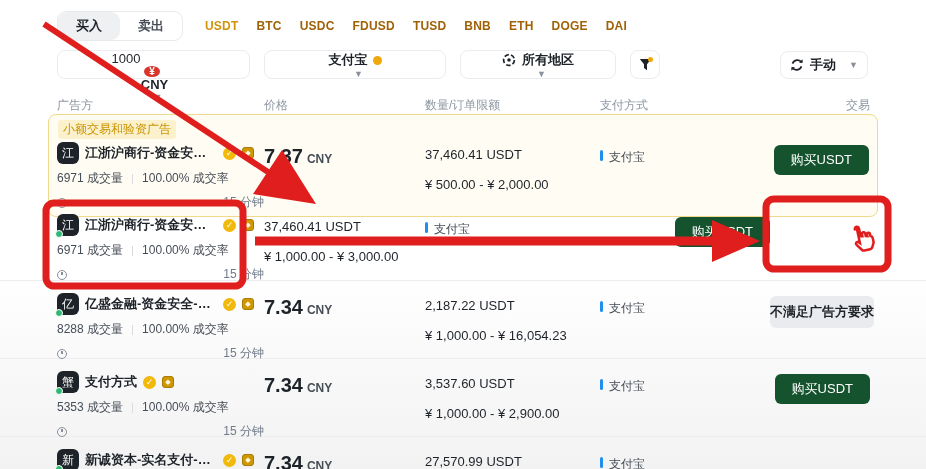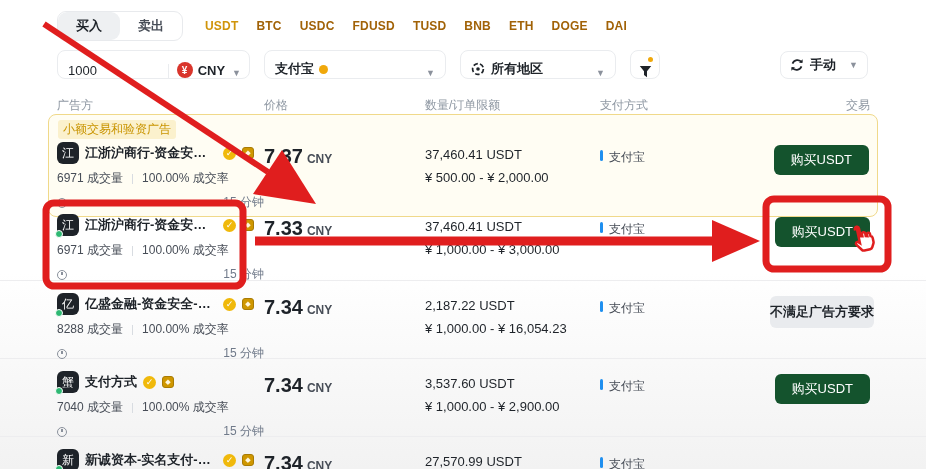--- a/index.html
+++ b/index.html
@@ -17,21 +17,21 @@
   .side-tab { width:62px; height:28px; display:flex; align-items:center; justify-content:center;
               font-size:13px; font-weight:bold; color:#474d57; cursor:pointer; }
   .side-tab.active { background:#eef0f2; color:#1e2329; border-radius:9px; }
   .coins { display:flex; align-items:center; gap:18px; margin-left:22px; }
   .coin { font-size:12px; font-weight:bold; color:#a16207; cursor:pointer; letter-spacing:.2px; }
   .coin.active { color:#d0940a; }
 
   
   .filters { position:absolute; top:50px; left:57px; display:flex; gap:14px; align-items:center; }
   .fbox { height:29px; border:1px solid #eaecef; border-radius:8px; background:#fff;
-          display:flex; align-items:flex-end; font-size:13px; }
+          display:flex; align-items:center; font-size:13px;flex-direction:column; }
   .amount-box { width:193px; padding:0 8px 0 10px; }
   .amount-box input { border:none; outline:none; width:86px; font-size:13px; color:#1e2329;
                       font-family:inherit; background:transparent; }
   .vdiv { width:1px; height:14px; background:#eaecef; margin:0 8px 0 2px; }
   .cny-dot { width:16px; height:16px; border-radius:50%; background:#d9352c; color:#fff;
              font-size:10px; font-weight:bold; display:flex; align-items:center; justify-content:center; margin-right:5px; }
   .bold-label { font-weight:bold; color:#1e2329; }
   .caret { font-size:9px; color:#8b919c; margin-left:7px; }
   .pay-box { width:182px; padding:0 10px; justify-content:space-between; }
   .pay-left { display:flex; align-items:center; gap:5px; }
@@ -77,21 +77,21 @@
   .stat-div { width:1px; height:10px; background:#d8dce1; margin:0 9px; }
   .time-line { display:flex; align-items:center; gap:5px; margin-top:7px; font-size:12px; color:#707a8a;justify-content:space-between; }
   .clock { width:10px; height:10px; border:1.4px solid #8a919c; border-radius:50%; position:relative; }
   .clock::after { content:""; position:absolute; left:3.4px; top:1.4px; width:1.4px; height:3.4px; background:#8a919c; }
 
   .price-cell { padding-top:3px; }
   .price-num { font-size:20px; font-weight:bold; color:#1e2329; }
   .price-cur { font-size:12px; font-weight:bold; color:#474d57; margin-left:4px; }
 
   .amt-cell { padding-top:5px; font-size:13px; color:#1e2329; }
-  .amt-limit { margin-top:8px; }
+  .amt-limit { margin-top:15px; }
 
   .pay-cell { padding-top:7px; display:flex; align-items:flex-start; gap:6px; font-size:12px; color:#474d57; }
   .pay-bar { width:3px; height:11px; border-radius:2px; background:#1f8fef; margin-top:1px; }
 
   .trade-cell { justify-self:end; padding-top:3px; }
   .action-btn { border:none; border-radius:6px; background:#14532d; color:#fff; font-weight:normal;
                 font-size:13px; padding:6px 17px; cursor:pointer; font-family:inherit; white-space:nowrap; }
   .action-btn.disabled { background:#e9ebee; color:#1e2329; font-weight:bold; font-size:13px; padding:7px 0; }
 
   
@@ -232,23 +232,20 @@
         <div class="stats-line">
           <span>6971 成交量</span>
           <span class="stat-div"></span>
           <span>100.00% 成交率</span>
         </div>
         <div class="time-line">
           <span class="clock"></span>
           <span>15 分钟</span>
         </div>
       </div>
-      <div class="price-cell">
-        <span class="price-num">7.33</span><span class="price-cur">CNY</span>
-      </div>
       <div class="amt-cell">
         <div>37,460.41 USDT</div>
         <div class="amt-limit">¥ 1,000.00 - ¥ 3,000.00</div>
       </div>
       <div class="pay-cell">
         <span class="pay-bar"></span>
         <span>支付宝</span>
       </div>
       <div class="trade-cell">
         <button class="action-btn">购买USDT</button>
@@ -297,21 +294,21 @@
         <div class="adv-line">
           <span class="avatar">
             <span>蟹</span>
             <span class="online-dot"></span>
           </span>
           <span class="adv-name">支付方式</span>
           <span class="badge-check">✓</span>
           <span class="badge-medal">◆</span>
         </div>
         <div class="stats-line">
-          <span>7040 成交量</span>
+          <span>5353 成交量</span>
           <span class="stat-div"></span>
           <span>100.00% 成交率</span>
         </div>
         <div class="time-line">
           <span class="clock"></span>
           <span>15 分钟</span>
         </div>
       </div>
       <div class="price-cell">
         <span class="price-num">7.34</span><span class="price-cur">CNY</span>

